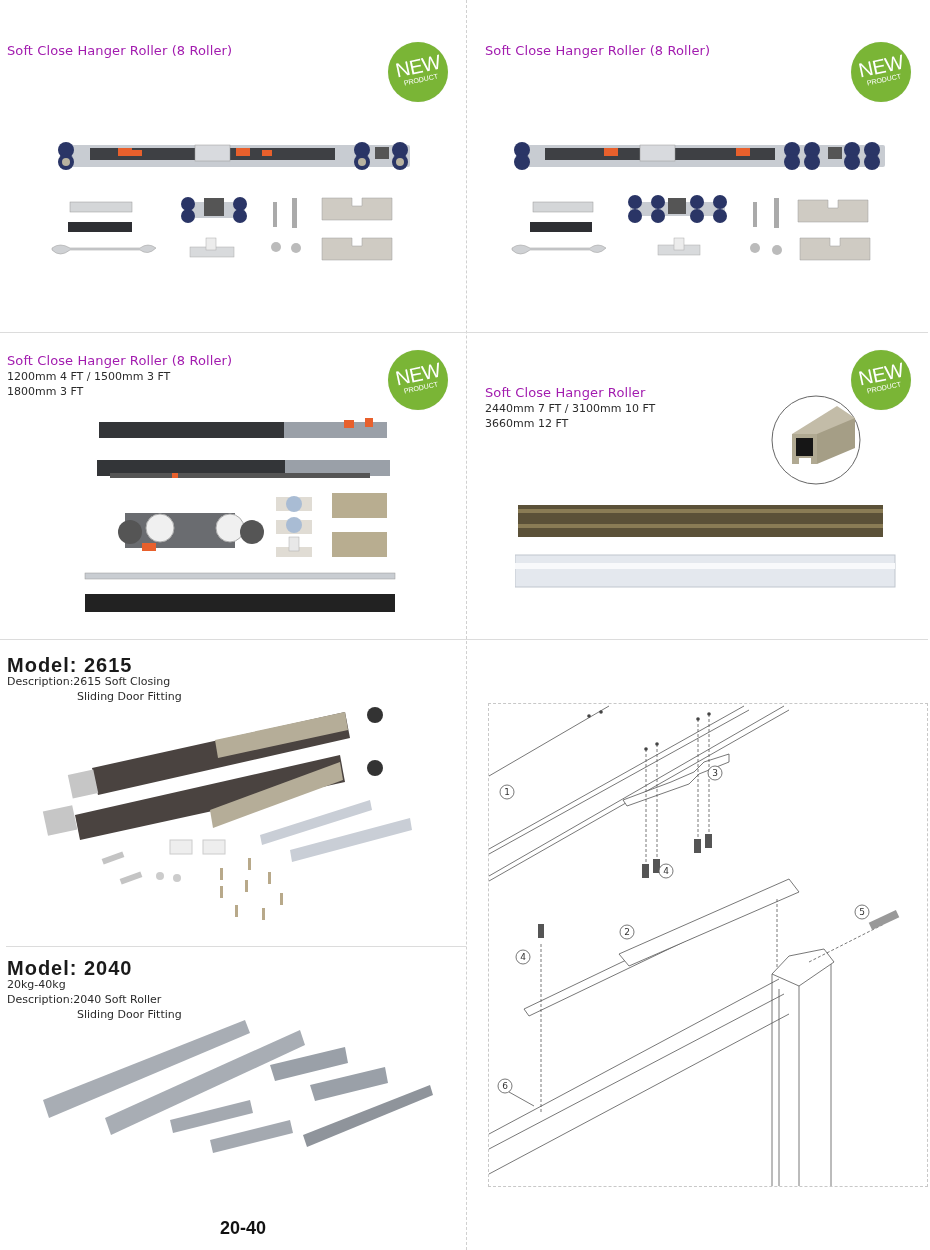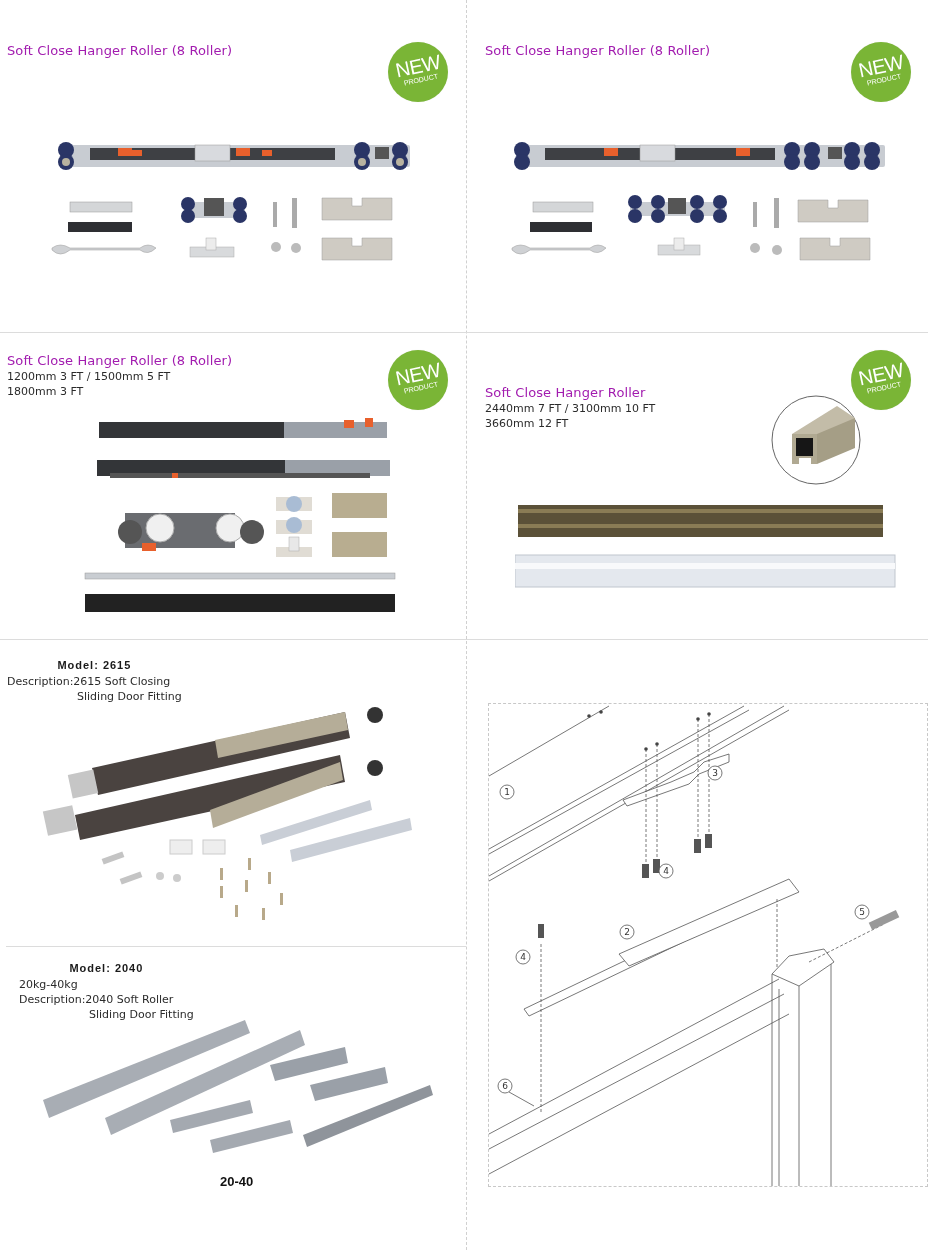--- a/index.html
+++ b/index.html
@@ -5,31 +5,31 @@
   * { box-sizing: border-box; margin: 0; padding: 0; }
   html, body { width: 930px; height: 1250px; background: #ffffff; overflow: hidden; }
   body { position: relative; font-family: "DejaVu Sans", "Liberation Sans", sans-serif; color: #2a2a2a; }
 
   .vline { position: absolute; left: 466px; top: 0; height: 1250px; width: 0; border-left: 1px dashed #d0d0d0; }
   .hline { position: absolute; height: 0; border-top: 1px solid #dcdcdc; }
 
   .panel { position: absolute; }
   .title { font-size: 13px; letter-spacing: 0.1px; color: #a21caf; line-height: 16px; }
   .sub { font-size: 11px; color: #2b2b2b; line-height: 15px; }
-  .model { font-family: "Liberation Sans", sans-serif; font-weight: bold; font-size: 11px; letter-spacing: 1px; color: #1a1a1a; line-height: 17px; text-align: center; }
+  .model { font-family: "Liberation Sans", sans-serif; font-weight: bold; font-size: 20px; letter-spacing: 1px; color: #1a1a1a; line-height: 17px; }
   .desc { font-size: 11px; color: #2b2b2b; line-height: 15px; }
   .indent { padding-left: 70px; }
 
   .badge { position: absolute; width: 60px; height: 60px; border-radius: 50%; background: #7ab536; color: #fff; text-align: center;
            box-shadow: 0 0 1px rgba(0,0,0,0.1); }
   .badge .n { display: block; font-family: "Liberation Sans", sans-serif; font-size: 20px; line-height: 20px; margin-top: 14px; transform: rotate(-12deg); letter-spacing: -0.5px; }
   .badge .p { display: block; font-family: "Liberation Sans", sans-serif; font-size: 7px; line-height: 8px; transform: rotate(-12deg); margin-left: 6px; }
 
   .art { position: absolute; }
-  .big-label { position: absolute; font-family: "Liberation Sans", sans-serif; font-weight: bold; font-size: 13px; color: #111; }
+  .big-label { position: absolute; font-family: "Liberation Sans", sans-serif; font-weight: bold; font-size: 18px; color: #111; margin-top: 44px; }
 
   .diagram-box { position: absolute; left: 488px; top: 703px; width: 440px; height: 484px; border: 1px dashed #c8c8c8; overflow: hidden; }
 </style>
 </head>
 <body>
 
 <div class="vline"></div>
 <div class="hline" style="left:0;top:332px;width:928px;"></div>
 <div class="hline" style="left:0;top:639px;width:928px;"></div>
 <div class="hline" style="left:6px;top:946px;width:460px;"></div>
@@ -135,21 +135,21 @@
   <rect x="253" y="72" width="4" height="25" fill="#aaa"></rect>
     <rect x="274" y="68" width="5" height="30" fill="#aaa"></rect>
   <circle cx="255" cy="118" r="5" fill="#bbb"></circle>
     <circle cx="277" cy="120" r="5" fill="#bbb"></circle>
   <path d="M298 70 h30 v8 h10 v-8 h30 v22 h-70z" fill="#cfcbc3" stroke="#999" stroke-width="0.5"></path>
   <path d="M300 108 h30 v8 h10 v-8 h30 v22 h-70z" fill="#cfcbc3" stroke="#999" stroke-width="0.5"></path>
 </svg>
 
 <div class="panel" style="left:7px;top:353px;">
   <div class="title">Soft Close Hanger Roller (8 Roller)</div>
-  <div class="sub">1200mm 3 FT / 1500mm 5 FT</div>
+  <div class="sub">1200mm 4 FT / 1500mm 3 FT</div>
   <div class="sub">1800mm 3 FT</div>
 </div>
 <div class="badge" style="left:388px;top:350px;">
   <span class="n">NEW</span>
   <span class="p">PRODUCT</span>
 </div>
 <svg class="art" style="left:80px;top:410px;" width="320" height="210">
   <rect x="19" y="12" width="185" height="16" fill="#333538"></rect>
   <rect x="204" y="12" width="103" height="16" fill="#9aa0a8"></rect>
   <rect x="264" y="10" width="10" height="8" fill="#e8602c"></rect>
@@ -229,21 +229,21 @@
       <rect x="222" y="208" width="3" height="12"></rect>
     </g>
   <g fill="#c4c4c4">
       <rect x="62" y="155" width="22" height="6" transform="rotate(-20 73 158)"></rect>
       <rect x="80" y="175" width="22" height="6" transform="rotate(-20 91 178)"></rect>
     </g>
   <circle cx="120" cy="176" r="4" fill="#ccc"></circle>
     <circle cx="137" cy="178" r="4" fill="#ccc"></circle>
 </svg>
 
-<div class="panel" style="left:7px;top:960px;margin-left:12px;">
+<div class="panel" style="left:7px;top:960px;">
   <div class="model">Model: 2040</div>
   <div class="desc">20kg-40kg</div>
   <div class="desc">Description:2040 Soft Roller</div>
   <div class="desc indent">Sliding Door Fitting</div>
 </div>
 <svg class="art" style="left:35px;top:1015px;" width="400" height="140">
   <path d="M8 85 L210 5 L215 18 L14 103z" fill="#a8adb4"></path>
   <path d="M70 103 L265 15 L270 30 L76 120z" fill="#a8adb4"></path>
   <path d="M235 50 L310 32 L313 48 L240 66z" fill="#9aa0a8"></path>
   <path d="M275 70 L350 52 L353 68 L280 86z" fill="#9aa0a8"></path>

